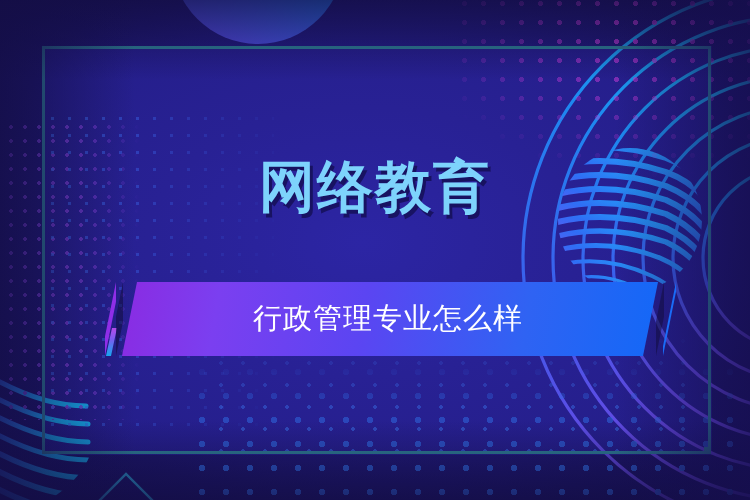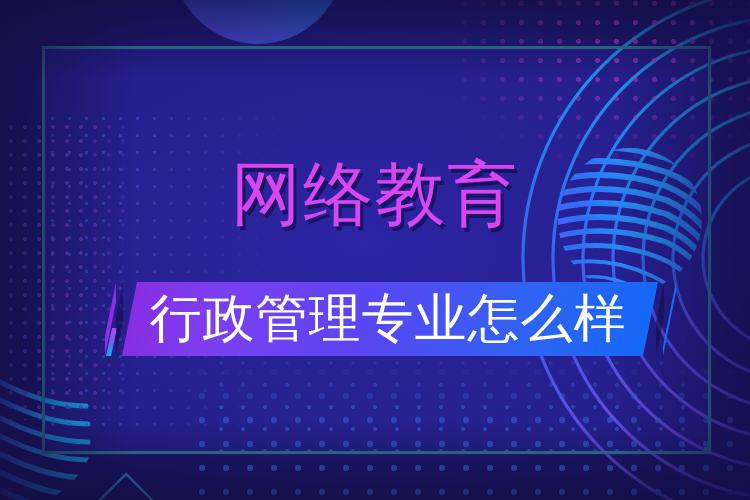--- a/index.html
+++ b/index.html
@@ -132,24 +132,24 @@
 
   
   .headline-wrap {
     position: absolute;
     left: 0; top: 158px;
     width: 750px;
     text-align: center;
   }
   .headline {
     display: inline-block;
-    font-size: 70px;
+    font-size: 56px;
     line-height: 1.05;
-    font-weight: normal;
-    color: #d946ef;
+    font-weight: bold;
+    color: #7dd3fc;
     letter-spacing: 2px;
     text-shadow: 3px 4px 0 rgba(10,6,50,0.55);
     font-family: "DejaVu Sans", "Liberation Sans", sans-serif;
   }
 
   
   .banner-group {
     position: absolute;
     left: 0; top: 282px;
     width: 750px; height: 80px;
@@ -158,21 +158,21 @@
     position: absolute;
     left: 122px; top: 0;
     width: 536px; height: 74px;
     background: linear-gradient(100deg, #8a2be2 0%, #7b3ff0 18%, #5b45f2 45%, #2f63f3 75%, #1368f7 100%);
     clip-path: polygon(15px 0, 100% 0, calc(100% - 15px) 100%, 0 100%);
     display: flex;
     align-items: center;
     justify-content: center;
   }
   .banner-text {
-    font-size: 52px;
+    font-size: 29px;
     font-weight: normal;
     color: #ffffff;
     letter-spacing: 1px;
     white-space: nowrap;
     font-family: "DejaVu Sans", "Liberation Sans", sans-serif;
     position: relative;
     left: -2px;
   }
   .slash {
     position: absolute;

